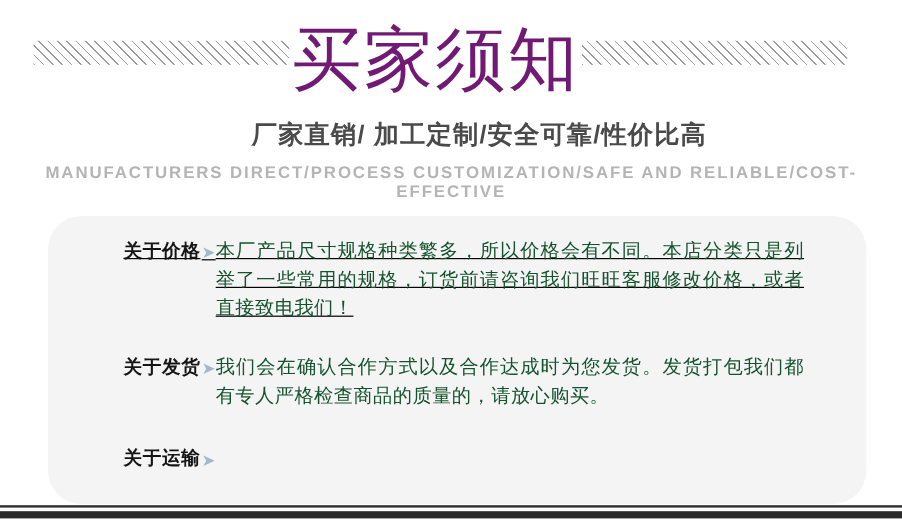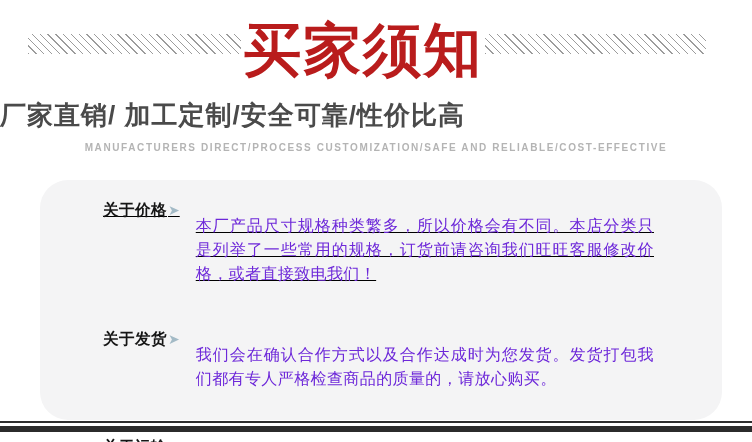--- a/index.html
+++ b/index.html
@@ -7,43 +7,43 @@
        font-family:"Liberation Sans",sans-serif;}
   .page{position:relative;width:752px;height:442px;background:#fff;}
 
   
   .title-row{display:flex;align-items:center;justify-content:space-between;
              margin-top:10px;height:80px;}
   .stripe-band{height:20px;position:relative;top:-6px;
     background:repeating-linear-gradient(45deg,#9c9c9c 0,#9c9c9c 1px,transparent 1px,transparent 5.5px);}
   .band-left{width:224px;margin-left:28px;}
   .band-right{width:232px;margin-right:46px;}
-  .main-title{flex:0 0 auto;font-size:58px;font-weight:bold;color:#b91c1c;
+  .main-title{flex:0 0 auto;font-size:58px;font-weight:normal;color:#701a75;
               letter-spacing:2px;line-height:1;white-space:nowrap;margin:0 2px;}
 
   
-  .subtitle{margin-top:8px;text-align:left;font-size:26px;font-weight:600;
-            color:#4a4a4a;letter-spacing:1px;}
-  .caption{margin-top:9px;text-align:center;font-size:10px;color:#b4b4b4;
+  .subtitle{margin-top:8px;text-align:center;font-size:21px;font-weight:600;
+            color:#4a4a4a;letter-spacing:1px;padding-left:47px;}
+  .caption{margin-top:9px;text-align:center;font-size:14px;color:#b4b4b4;
            letter-spacing:1.6px;font-weight:bold;}
 
   
   .notice-box{position:absolute;left:40px;top:170px;width:682px;height:240px;
               background:#f4f4f5;border-radius:28px;box-sizing:border-box;
               padding:16px 52px 0 63px;}
   .section{display:flex;align-items:flex-start;}
   .sec-1{margin-top:2px;text-decoration:underline;}
   .sec-2{margin-top:25px;}
   .sec-3{margin-top:28px;}
   .sec-head{flex:0 0 74px;display:flex;align-items:center;white-space:nowrap;
             line-height:24px;}
   .sec-label{font-size:15.5px;font-weight:bold;color:#151515;letter-spacing:0.5px;
              font-family:"Liberation Sans",sans-serif;}
   .sec-arrow{font-size:14px;color:#a3bac6;margin-left:1px;line-height:24px;}
-  .sec-body{flex:1;margin:16px;font-size:16px;line-height:24px;color:#6d28d9;
+  .sec-body{flex:1;margin:0;font-size:16px;line-height:24px;color:#14532d;
             letter-spacing:0.4px;text-align:justify;
             font-family:"Liberation Serif",serif;}
 
   
   .divider-thin{position:absolute;left:0;top:411px;width:752px;height:2px;background:#2e2e2e;}
   .divider-thick{position:absolute;left:0;top:416px;width:752px;height:6px;background:#2b2b2b;}
 </style>
 </head>
 <body>
 

